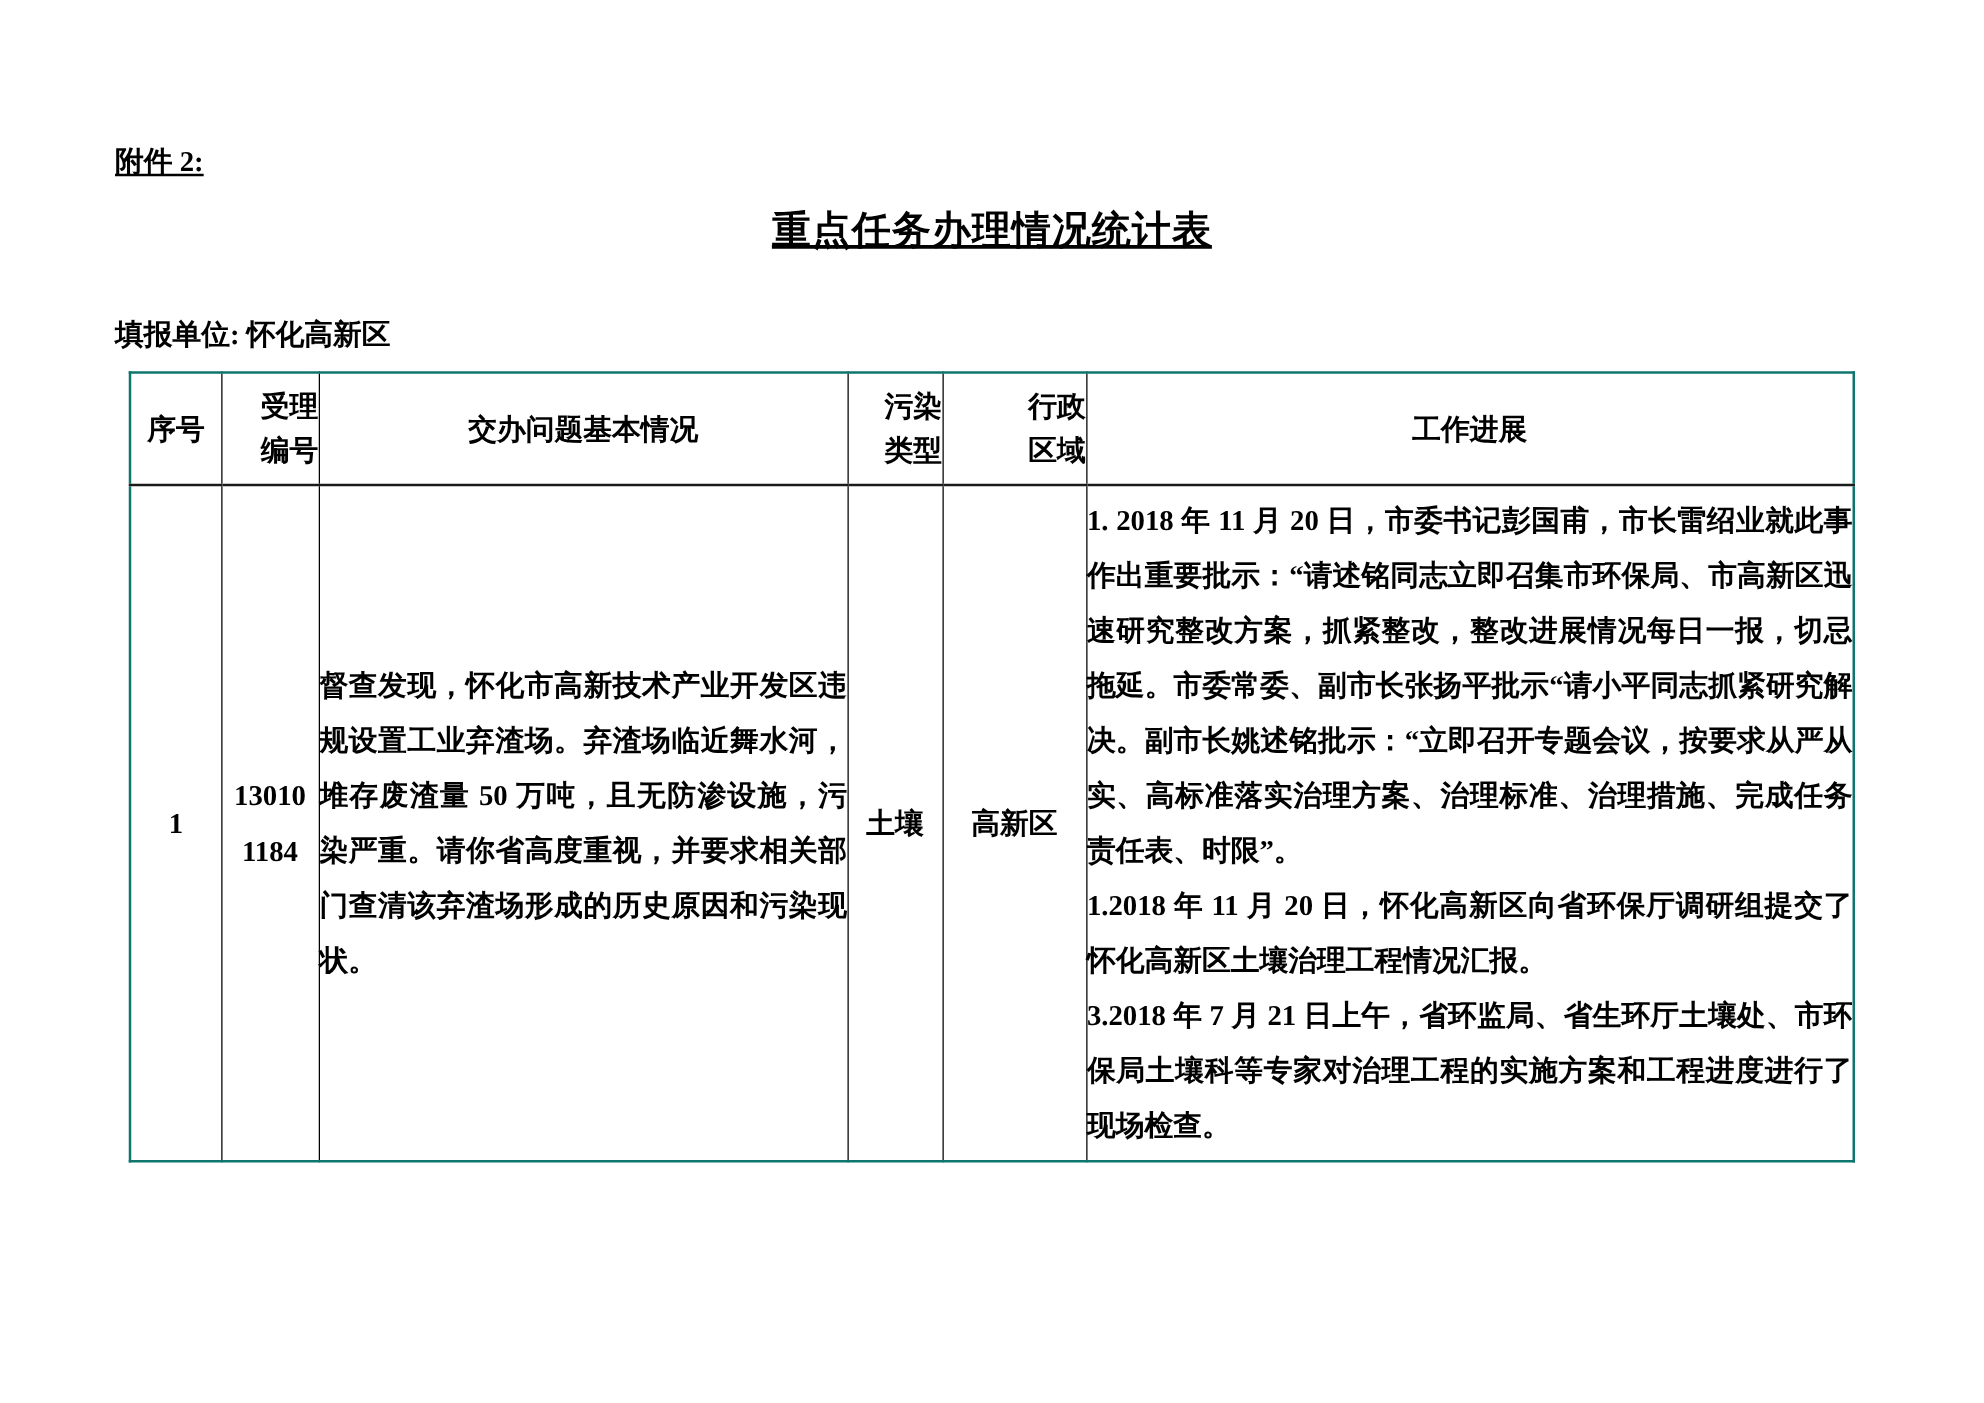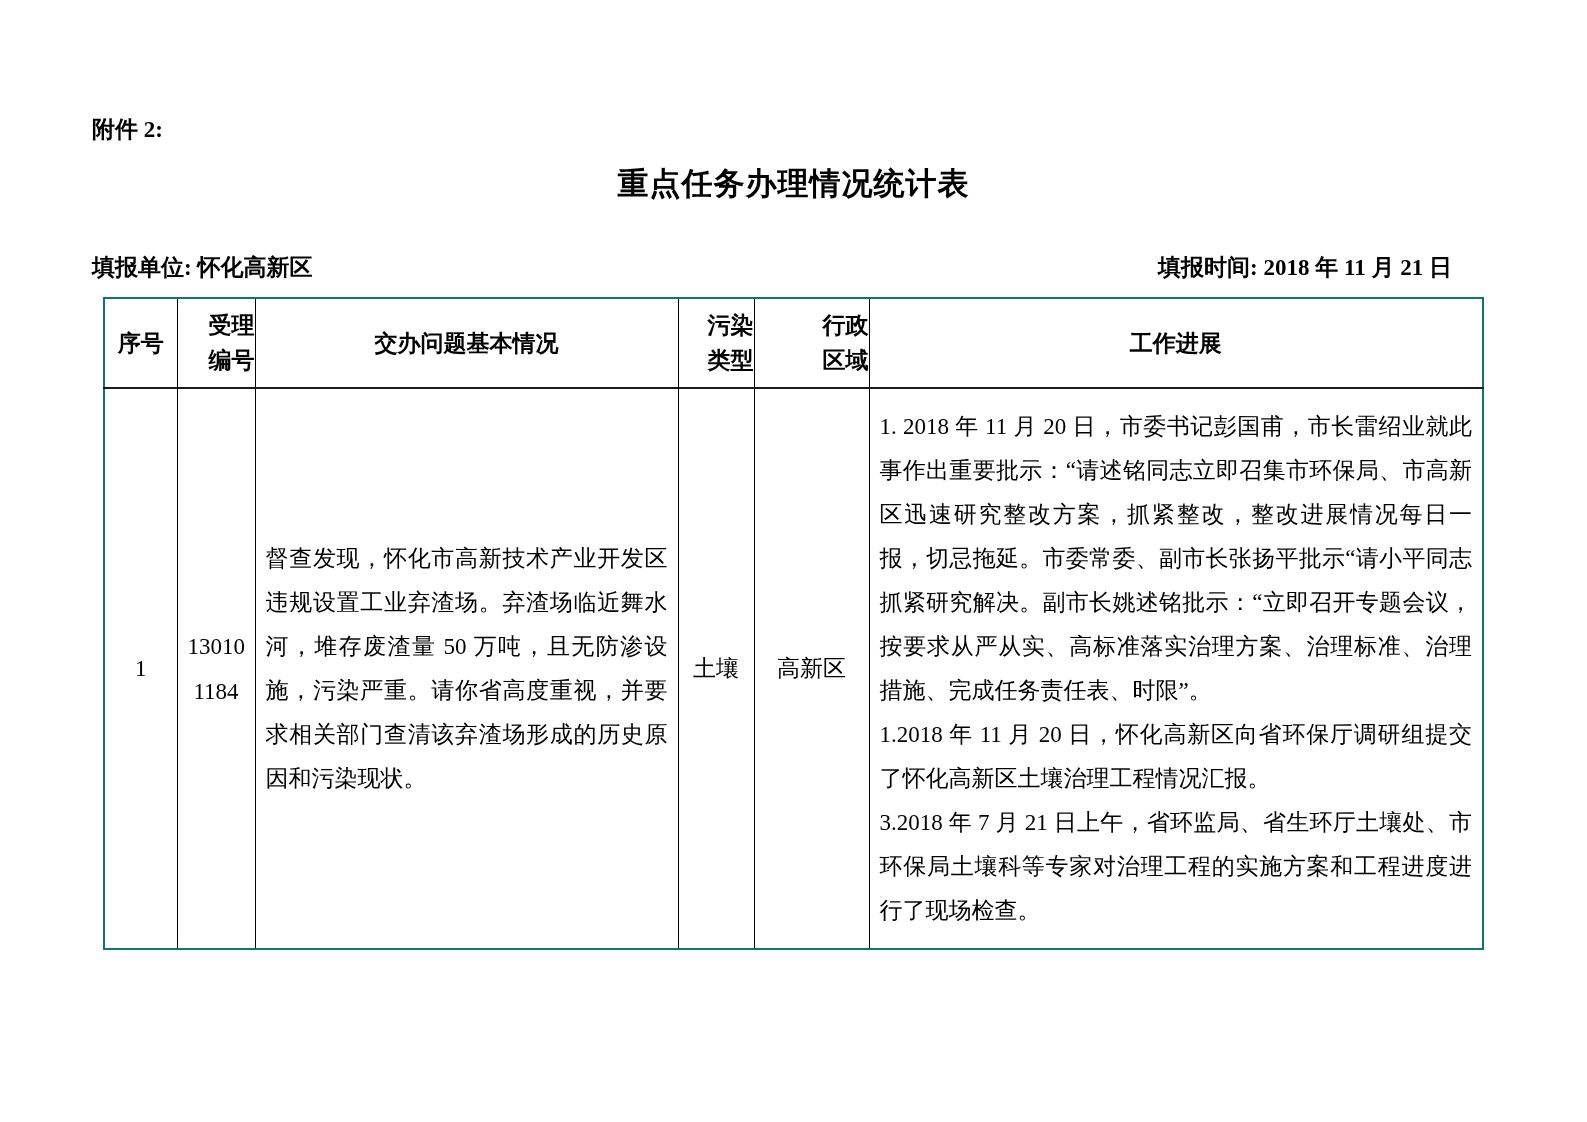--- a/index.html
+++ b/index.html
@@ -15,31 +15,33 @@
     color: #000000;
     font-family: "Liberation Serif", "DejaVu Serif", serif;
     overflow: hidden;
   }
   .attachment {
     position: absolute;
     left: 92px;
     top: 114px;
     font-size: 23px;
     font-weight: 700;
+    text-decoration: underline;
   }
   .doc-title {
     position: absolute;
     left: 0;
     top: 163px;
     width: 100%;
     margin: 0;
     text-align: center;
     font-size: 31px;
     font-weight: 700;
     letter-spacing: 1px;
+    text-decoration: underline;
   }
   .report-line {
     position: absolute;
     left: 92px;
     top: 252px;
     width: 1360px;
     display: flex;
     justify-content: space-between;
     font-size: 23px;
     font-weight: 700;
@@ -67,23 +69,23 @@
     font-size: 23px;
     font-weight: 700;
     text-align: center;
     vertical-align: middle;
     line-height: 35px;
     padding: 0;
   }
   table.stats td {
     height: 539px;
     font-size: 23px;
-    font-weight: 400;
+    font-weight: 700;
     vertical-align: middle;
-    padding: 10px;
+    padding: 0;
   }
   td.center, th.center { text-align: center; }
   .two-line span { display: block; text-align: right; }
   td.problem-cell {
     padding: 0 10px;
     text-align: justify;
     line-height: 44px;
     margin-left: 24px;
   }
   td.progress-cell {
@@ -98,21 +100,20 @@
 <body>
 
 <div class="page">
 
   <div class="attachment">附件 2:</div>
 
   <h1 class="doc-title">重点任务办理情况统计表</h1>
 
   <div class="report-line">
     <span>填报单位: 怀化高新区</span>
-    <span>填报时间: 2018 年 11 月 21 日</span>
   </div>
 
   <table class="stats">
     <colgroup>
       <col style="width:73px">
       <col style="width:78px">
       <col style="width:423px">
       <col style="width:76px">
       <col style="width:115px">
       <col style="width:614px">

